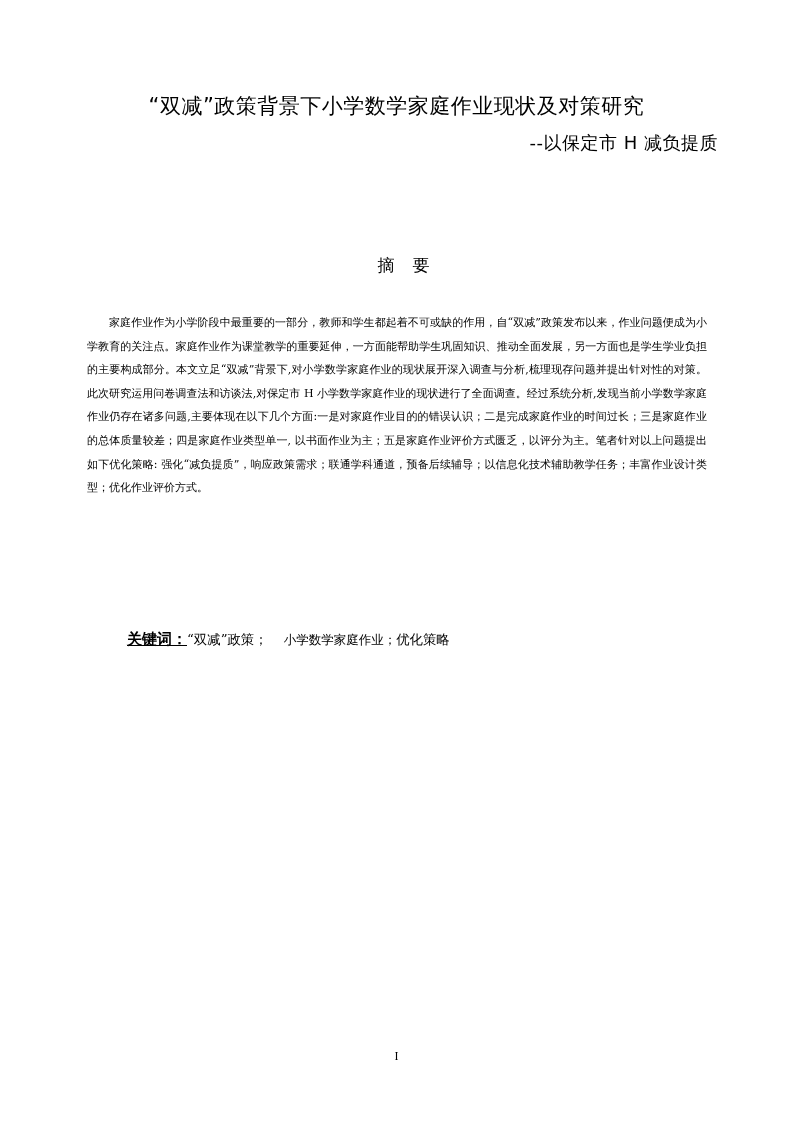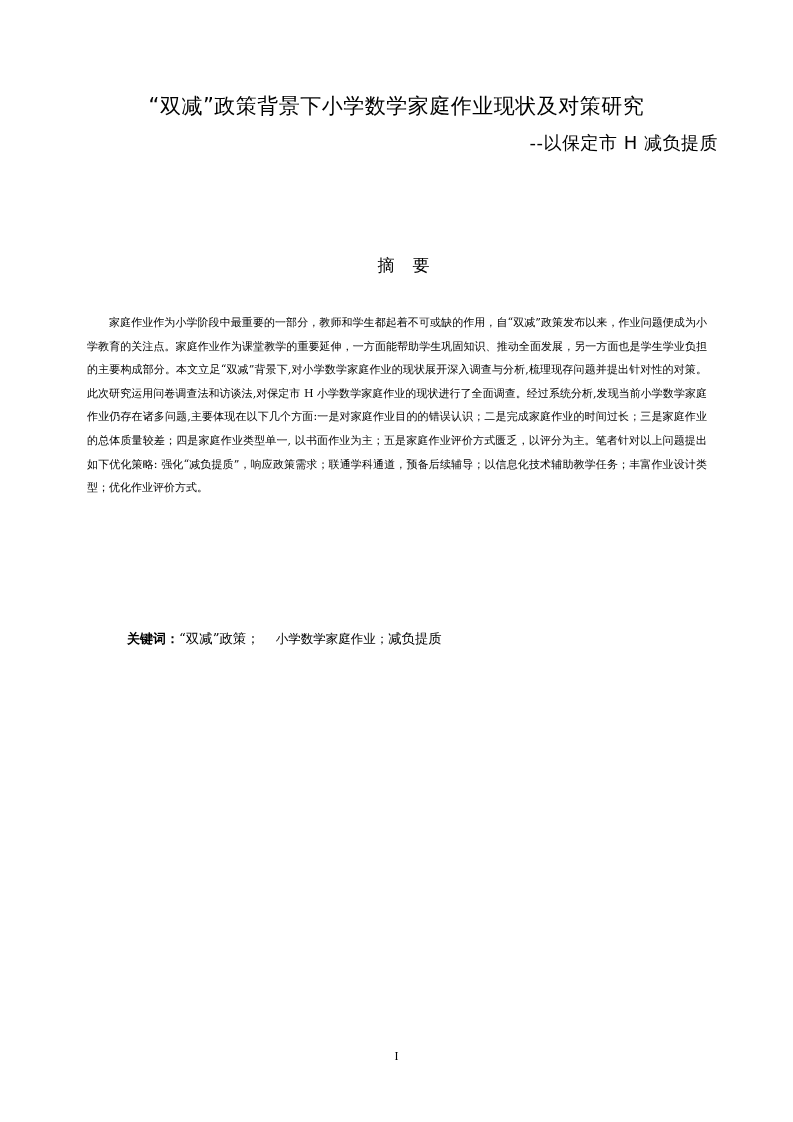--- a/index.html
+++ b/index.html
@@ -64,21 +64,22 @@
       position: absolute;
       left: 127px;
       top: 628px;
       font-size: 13.4px;
       line-height: 22px;
       white-space: nowrap;
     }
     .keywords .kw-label {
       font-family: "DejaVu Sans", "Liberation Sans", sans-serif;
       font-weight: bold;
-      font-size: 13px;
+      font-size: 15px;
+      text-decoration: underline;
     }
     .keywords .kw-item-small {
       font-size: 12.5px;
       margin-left: 16px;
     }
     .page-number {
       position: absolute;
       left: 0;
       width: 793px;
       top: 1049px;
@@ -93,16 +94,16 @@
 
 <div class="title">“双减”政策背景下小学数学家庭作业现状及对策研究</div>
 
 <div class="subtitle">--以保定市 H 减负提质</div>
 
 <div class="abstract-heading">摘要</div>
 
 <p class="abstract-body">家庭作业作为小学阶段中最重要的一部分，教师和学生都起着不可或缺的作用，自“双减”政策发布以来，作业问题便成为小学教育的关注点。家庭作业作为课堂教学的重要延伸，一方面能帮助学生巩固知识、推动全面发展，另一方面也是学生学业负担的主要构成部分。本文立足“双减”背景下,对小学数学家庭作业的现状展开深入调查与分析,梳理现存问题并提出针对性的对策。此次研究运用问卷调查法和访谈法,对保定市 H 小学数学家庭作业的现状进行了全面调查。经过系统分析,发现当前小学数学家庭作业仍存在诸多问题,主要体现在以下几个方面:一是对家庭作业目的的错误认识；二是完成家庭作业的时间过长；三是家庭作业的总体质量较差；四是家庭作业类型单一, 以书面作业为主；五是家庭作业评价方式匮乏，以评分为主。笔者针对以上问题提出如下优化策略: 强化“减负提质”，响应政策需求；联通学科通道，预备后续辅导；以信息化技术辅助教学任务；丰富作业设计类型；优化作业评价方式。</p>
 
 <div class="keywords">
-  <span class="kw-label">关键词：</span><span>“双减”政策；</span><span class="kw-item-small">小学数学家庭作业；</span><span>减负提质</span>
+  <span class="kw-label">关键词：</span><span>“双减”政策；</span><span class="kw-item-small">小学数学家庭作业；</span><span>优化策略</span>
 </div>
 
 <div class="page-number">I</div>
 
 </body></html>

